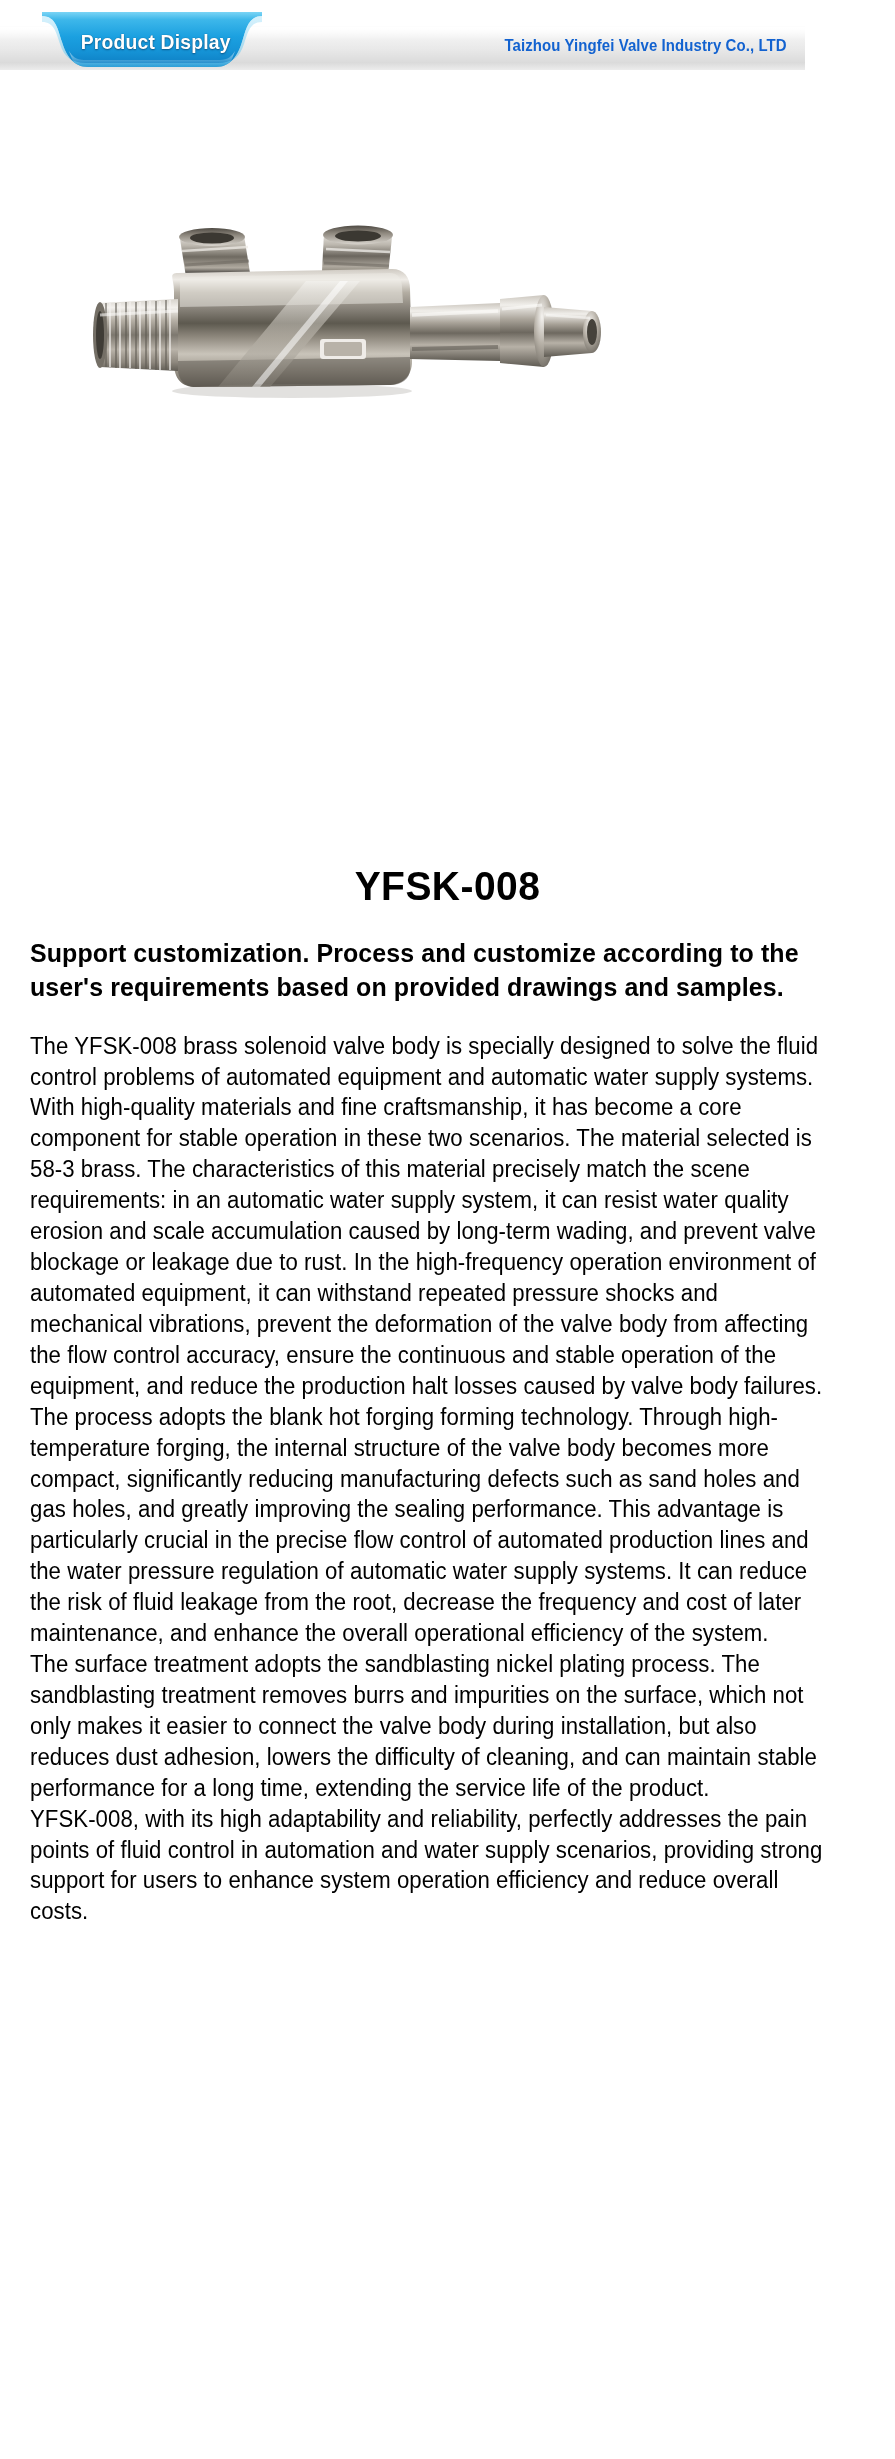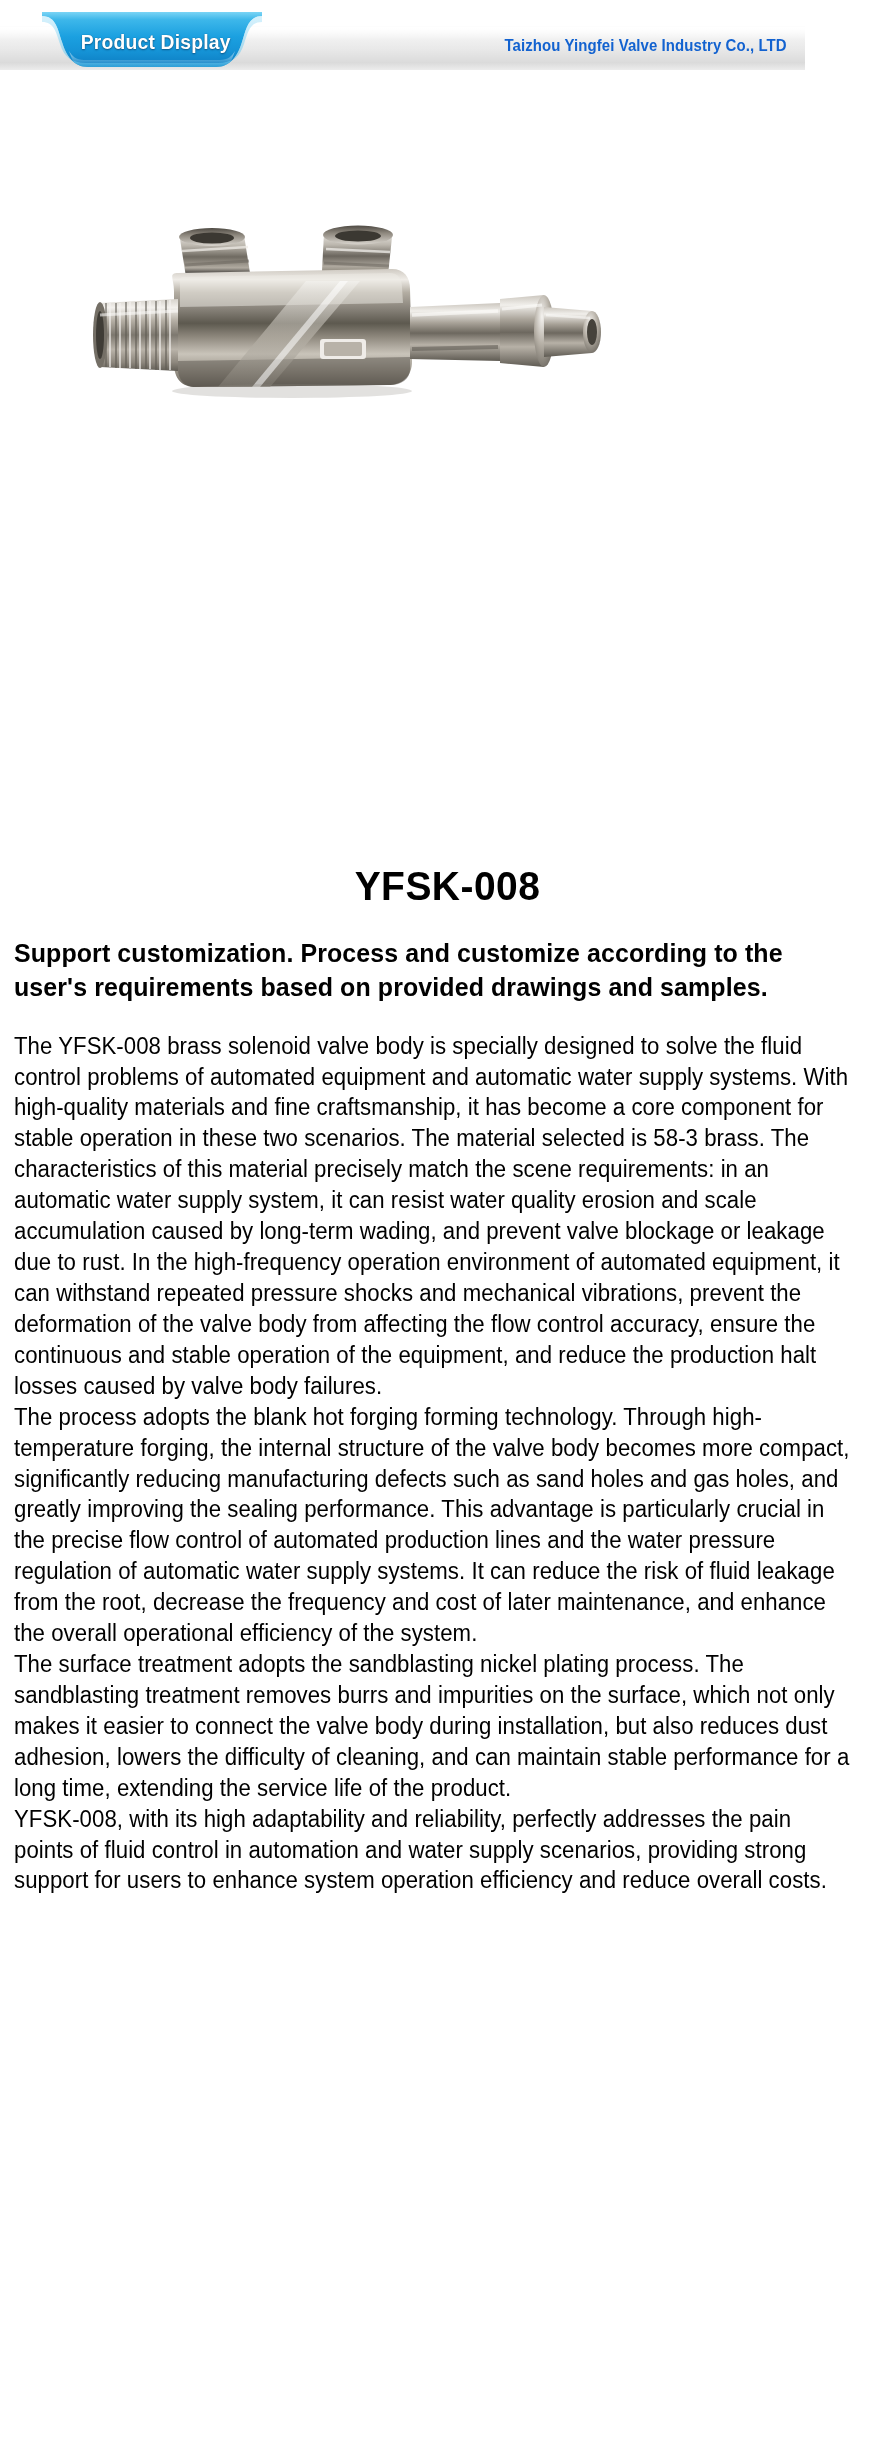--- a/index.html
+++ b/index.html
@@ -120,21 +120,21 @@
     width: 560px;
     height: 290px;
   }
 
   
   .content {
     position: absolute;
     left: 0;
     top: 866px;
     width: 895px;
-    padding: 0 14px;
+    padding: 0 30px;
     box-sizing: border-box;
   }
   .product-title {
     margin: 0;
     text-align: center;
     font-family: "Liberation Sans Narrow", "Liberation Sans", sans-serif;
     font-size: 41px;
     font-weight: bold;
     font-stretch: condensed;
     color: #000000;

